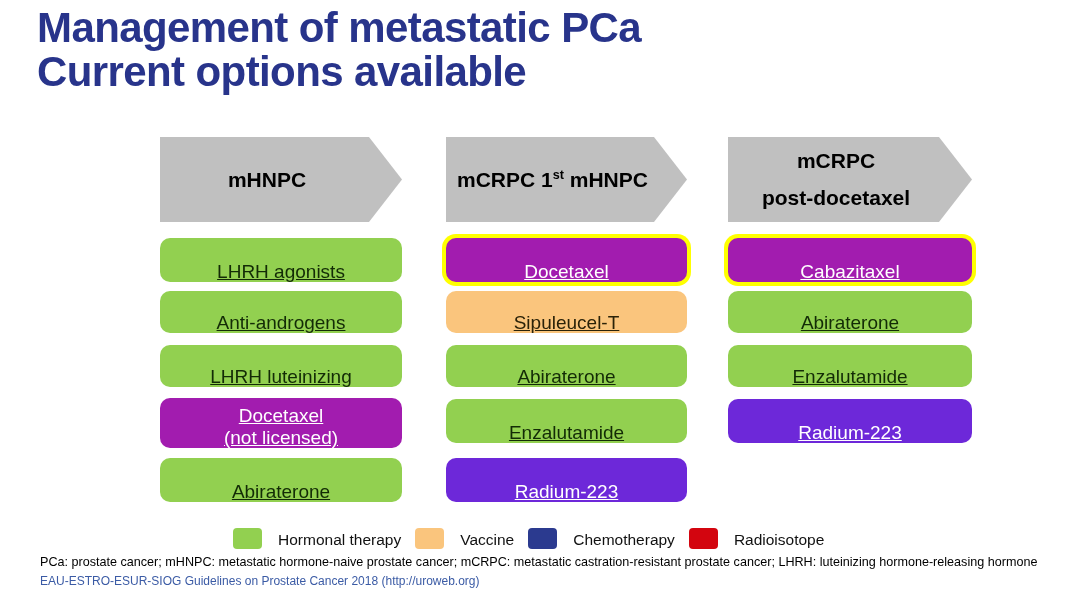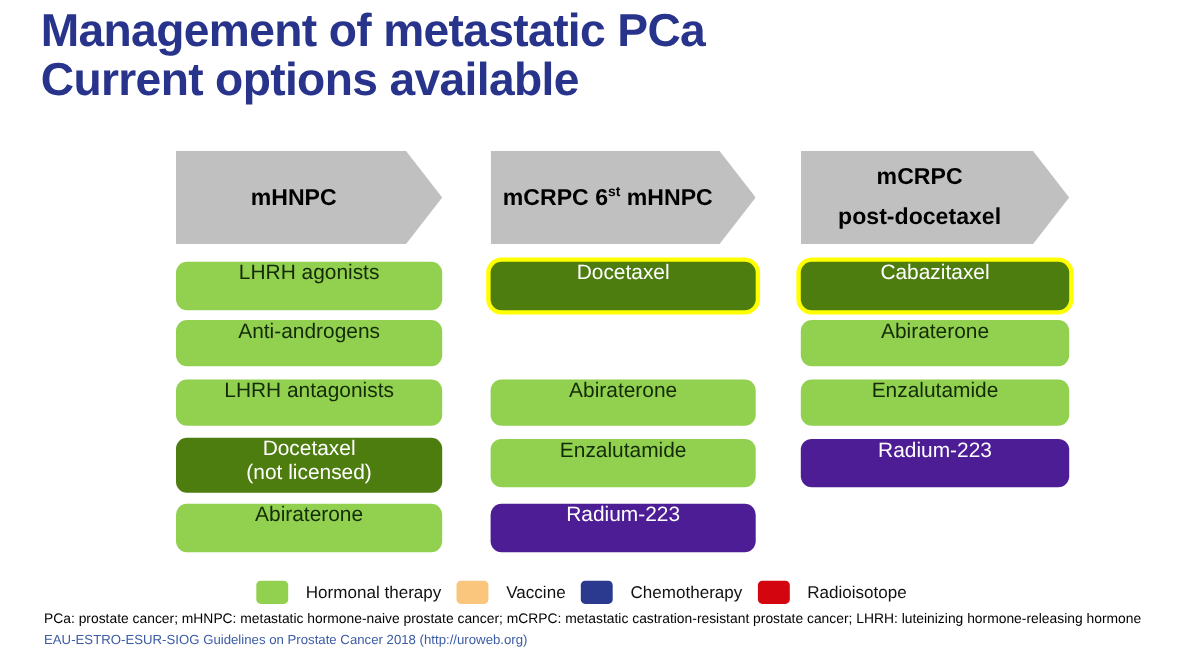--- a/index.html
+++ b/index.html
@@ -22,33 +22,33 @@
     position:absolute; top:0; left:0; right:0; height:85px;
     background:#C0C0C0;
     clip-path:polygon(0 0, calc(100% - 33px) 0, 100% 50%, calc(100% - 33px) 100%, 0 100%);
     display:flex; flex-direction:column; align-items:center; justify-content:center;
     padding-right:28px; color:#000; font-weight:bold; font-size:21px;
     text-align:center; line-height:1.7;
   }
   .arrow sup { font-size:60%; line-height:0; }
   .box {
     position:absolute; left:0; right:0; border-radius:10px;
-    display:flex; flex-direction:column; align-items:center; justify-content:flex-start;
-    font-size:19px; text-align:center; line-height:1.12;
+    display:flex; flex-direction:column; align-items:center; justify-content:flex-end;
+    font-size:19px; text-align:center; line-height:1.12;text-decoration:underline;
   }
   .r1 { top:101px; height:44px; }
   .r2 { top:154px; height:42px; }
   .r3 { top:208px; height:42px; }
   .r4 { top:262px; height:44px; }
   .r4t{ top:261px; height:50px; }
   .r5 { top:321px; height:44px; }
   .hormonal { background:#92D050; color:#132B06; }
   .vaccine  { background:#FAC57D; color:#2A2208; }
-  .chemo    { background:#4d7c0f; color:#ffffff; }
-  .radio    { background:#4c1d95; color:#ffffff; }
+  .chemo    { background:#a21caf; color:#ffffff; }
+  .radio    { background:#6d28d9; color:#ffffff; }
   .highlighted { box-shadow:0 0 0 4px #FFFF00; }
   
   .legend {
     position:absolute; left:233px; top:528px;
     display:flex; align-items:center; gap:14px;
     font-size:15.5px; color:#111111;
   }
   .legend-item { display:flex; align-items:flex-end; gap:16px; }
   .swatch { width:29px; height:21px; border-radius:4px; }
   
@@ -75,37 +75,40 @@
     <div class="arrow">
       <span>mHNPC</span>
     </div>
     <div class="box r1 hormonal">
       <span>LHRH agonists</span>
     </div>
     <div class="box r2 hormonal">
       <span>Anti-androgens</span>
     </div>
     <div class="box r3 hormonal">
-      <span>LHRH antagonists</span>
+      <span>LHRH luteinizing</span>
     </div>
     <div class="box r4t chemo">
       <span>Docetaxel</span>
       <span>(not licensed)</span>
     </div>
     <div class="box r5 hormonal">
       <span>Abiraterone</span>
     </div>
   </div>
 
   <div class="col col-2">
     <div class="arrow">
-      <span><span>mCRPC 6</span><sup>st</sup><span> mHNPC</span></span>
+      <span><span>mCRPC 1</span><sup>st</sup><span> mHNPC</span></span>
     </div>
     <div class="box r1 chemo highlighted">
       <span>Docetaxel</span>
+    </div>
+    <div class="box r2 vaccine">
+      <span>Sipuleucel-T</span>
     </div>
     <div class="box r3 hormonal">
       <span>Abiraterone</span>
     </div>
     <div class="box r4 hormonal">
       <span>Enzalutamide</span>
     </div>
     <div class="box r5 radio">
       <span>Radium-223</span>
     </div>

